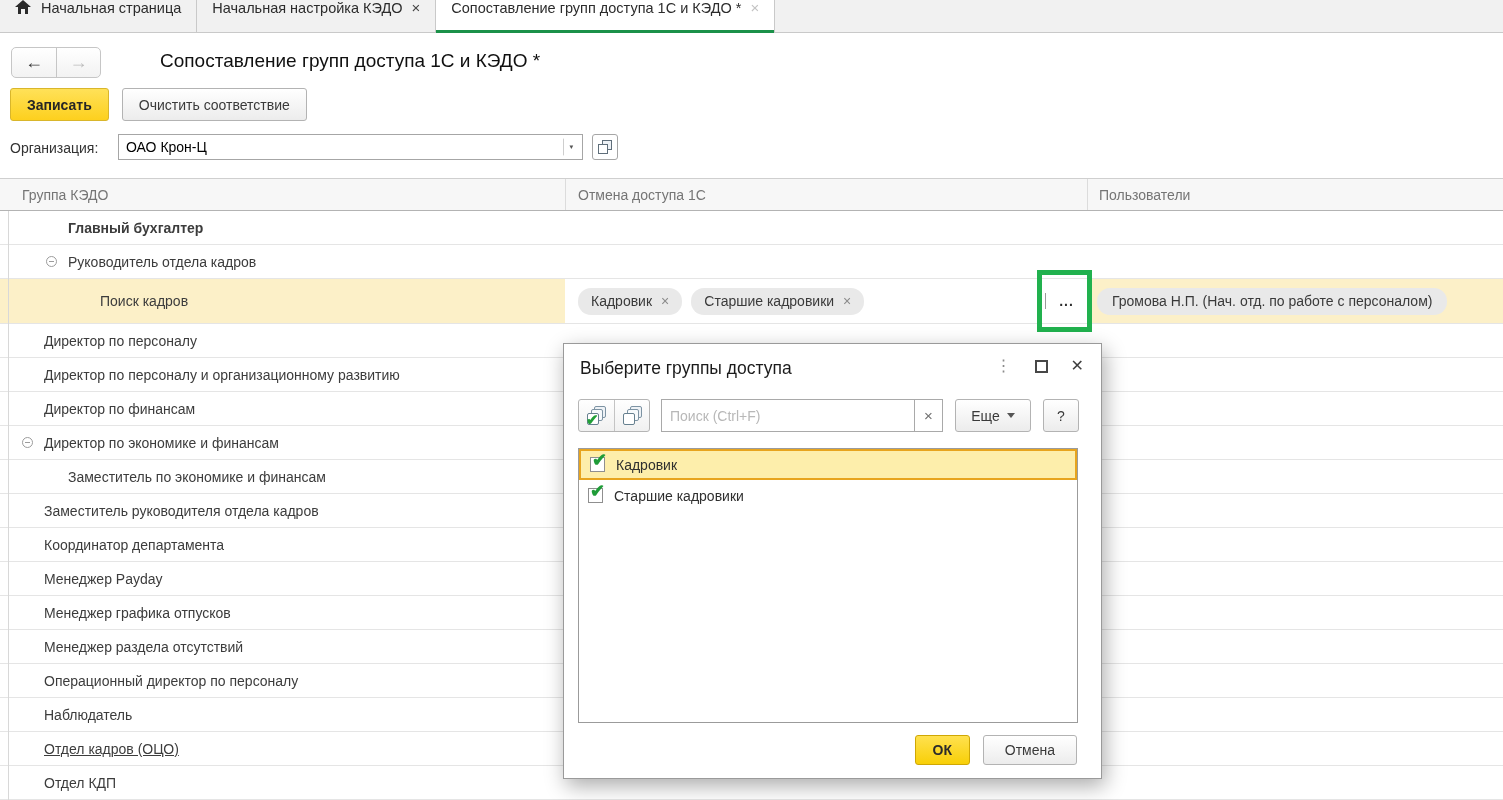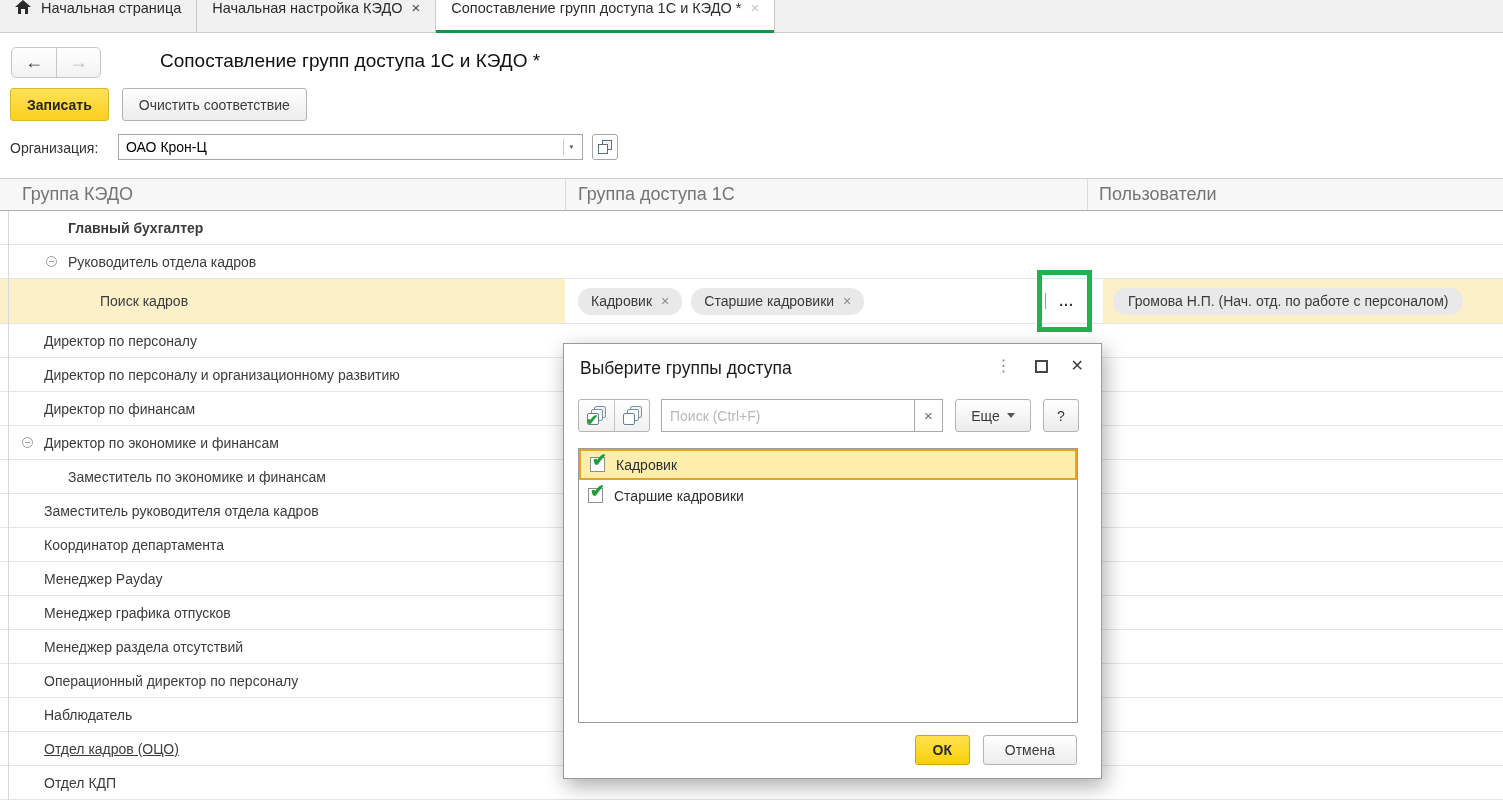--- a/index.html
+++ b/index.html
@@ -41,32 +41,32 @@
   .openbtn { position:absolute; left:592px; top:134px; width:26px; height:26px; border:1px solid #a6a6a6;
              border-radius:3px; background:#fff; display:flex; align-items:center; justify-content:center; }
   .sq-ico { position:relative; width:14px; height:14px; }
   .sq-ico i { position:absolute; width:10px; height:10px; border:1px solid #5f6e7a; background:#fff; display:block; }
   .sq-ico i.b { top:0; right:0; background:#eef2f6; }
   .sq-ico i.f { bottom:0; left:0; }
 
   
   .table { position:absolute; top:178px; left:0; width:1503px; }
   .thead { height:33px; background:#f7f7f7; border-top:1px solid #cfcfcf; border-bottom:1px solid #b3b3b3;
-           display:flex; align-items:stretch; color:#757575; font-size:18px; }
+           display:flex; align-items:stretch; color:#757575; font-size:14px; }
   .thead > div { display:flex; align-items:center; }
   .th1 { width:565px; padding-left:22px; }
   .th2 { width:522px; padding-left:12px; border-left:1px solid #dcdcdc; }
   .th3 { flex:1; padding-left:11px; border-left:1px solid #dcdcdc; }
   .vline-left { position:absolute; left:8px; top:211px; height:589px; width:1px; background:#d8d8d8; }
 
   .trow { height:34px; display:flex; align-items:stretch; border-bottom:1px solid #e5e5e5; font-size:14px; color:#3c3c3c; }
   .trow.sel { height:45px; }
   .c1 { width:565px; position:relative; display:flex; align-items:center; }
   .c2 { width:522px; display:flex; align-items:center; }
-  .c3 { flex:1; display:flex; align-items:center;margin-left:16px; }
+  .c3 { flex:1; display:flex; align-items:center; }
   .sel .c1, .sel .c3 { background:#fcf0c8; }
   .expander { position:absolute; width:11px; height:11px; border:1px solid #9c9c9c; border-radius:50%; top:50%; margin-top:-6px; }
   .expander::after { content:""; position:absolute; left:2px; right:2px; top:4px; height:1px; background:#9c9c9c; }
 
   .tagwrap { display:flex; gap:9px; padding-left:13px; flex:1; align-items:center; }
   .tag { background:#e9e9e9; border-radius:13px; height:27px; display:flex; align-items:center; padding:0 13px; gap:9px; color:#3a3a3a; }
   .tag .x { color:#8a8a8a; font-size:14px; }
   .more-cell { width:42px; border-left:1px solid #9a9a9a; background:#fff; display:flex; align-items:center;
                justify-content:center; color:#2f2f2f; font-weight:bold; letter-spacing:1px; }
   .userpill { background:#e9e9e9; border-radius:13px; height:27px; display:flex; align-items:center;
@@ -157,21 +157,21 @@
 <div class="openbtn">
   <span class="sq-ico">
       <i class="b"></i>
       <i class="f"></i>
     </span>
 </div>
 
 <div class="table">
   <div class="thead">
     <div class="th1">Группа КЭДО</div>
-    <div class="th2">Группа доступа 1С</div>
+    <div class="th2">Отмена доступа 1С</div>
     <div class="th3">Пользователи</div>
   </div>
   <div>
       <div class="trow">
         <div class="c1">
           <span style="padding-left: 68px; font-weight: bold;">Главный бухгалтер</span>
         </div>
         <div class="c2"></div>
         <div class="c3"></div>
       </div>

